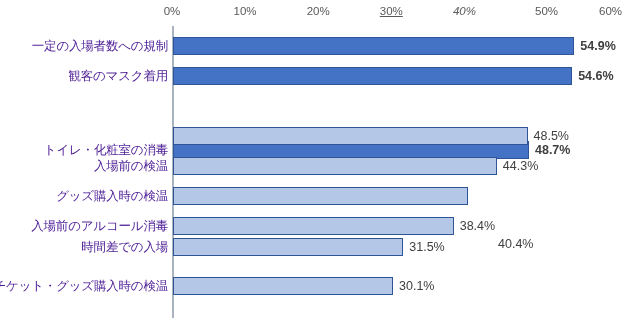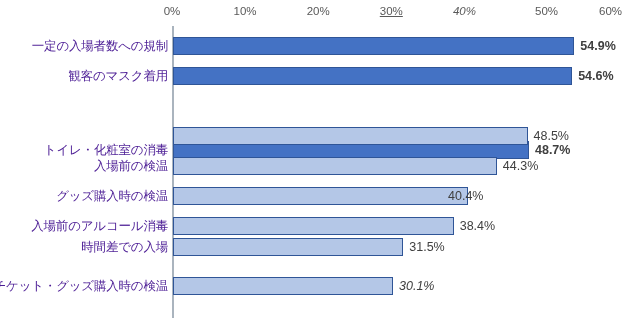--- a/index.html
+++ b/index.html
@@ -133,32 +133,32 @@
         <div class="value-label" style="left: 533.535px;">48.5%</div>
       </div>
       <div class="bar-row" style="top: 125px; text-decoration: underline;">
         <div class="cat-label">入場前の検温</div>
         <div class="bar light" style="width: 323.833px;"></div>
         <div class="value-label" style="left: 502.833px;">44.3%</div>
       </div>
       <div class="bar-row" style="top: 155px;">
         <div class="cat-label">グッズ購入時の検温</div>
         <div class="bar light" style="width: 295.324px;"></div>
-        <div class="value-label" style="left: 448px;">40.4%</div>
+        <div class="value-label" style="left: 498px; margin-top: 48px;">40.4%</div>
       </div>
       <div class="bar-row" style="top: 185px;">
         <div class="cat-label">入場前のアルコール消毒</div>
         <div class="bar light" style="width: 280.704px;"></div>
         <div class="value-label" style="left: 459.704px;">38.4%</div>
       </div>
       <div class="bar-row" style="top: 206px;">
         <div class="cat-label">時間差での入場</div>
         <div class="bar light" style="width: 230.265px;"></div>
         <div class="value-label" style="left: 409.265px;">31.5%</div>
       </div>
       <div class="bar-row" style="top: 245px;">
         <div class="cat-label">チケット・グッズ購入時の検温</div>
         <div class="bar light" style="width: 220.031px;"></div>
-        <div class="value-label" style="left: 399.031px; font-style: italic;">30.1%</div>
+        <div class="value-label" style="left: 399.031px;">30.1%</div>
       </div>
     </div>
 
 </div>
 
 </body></html>

